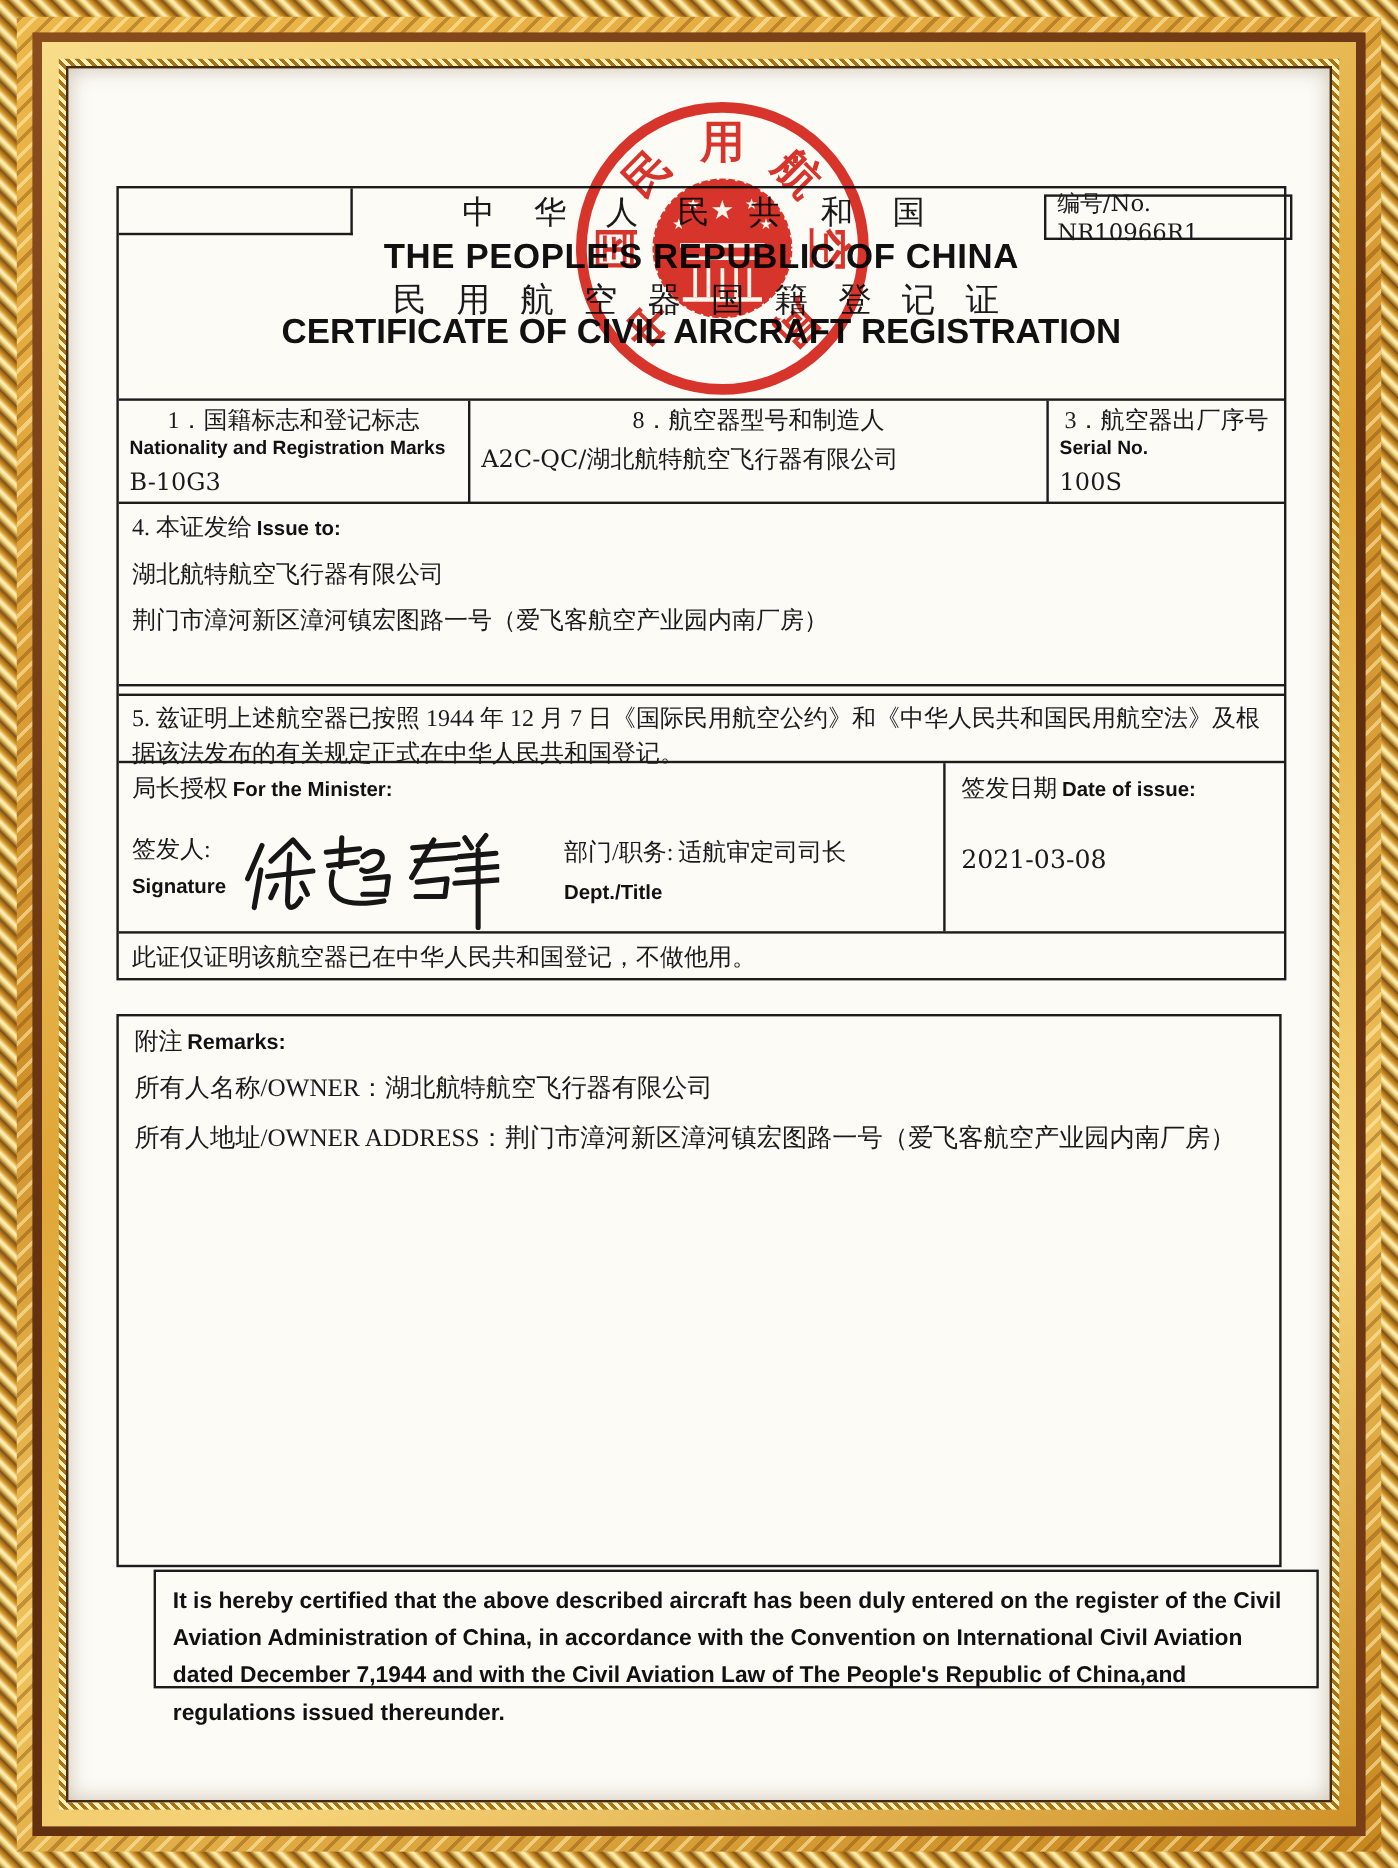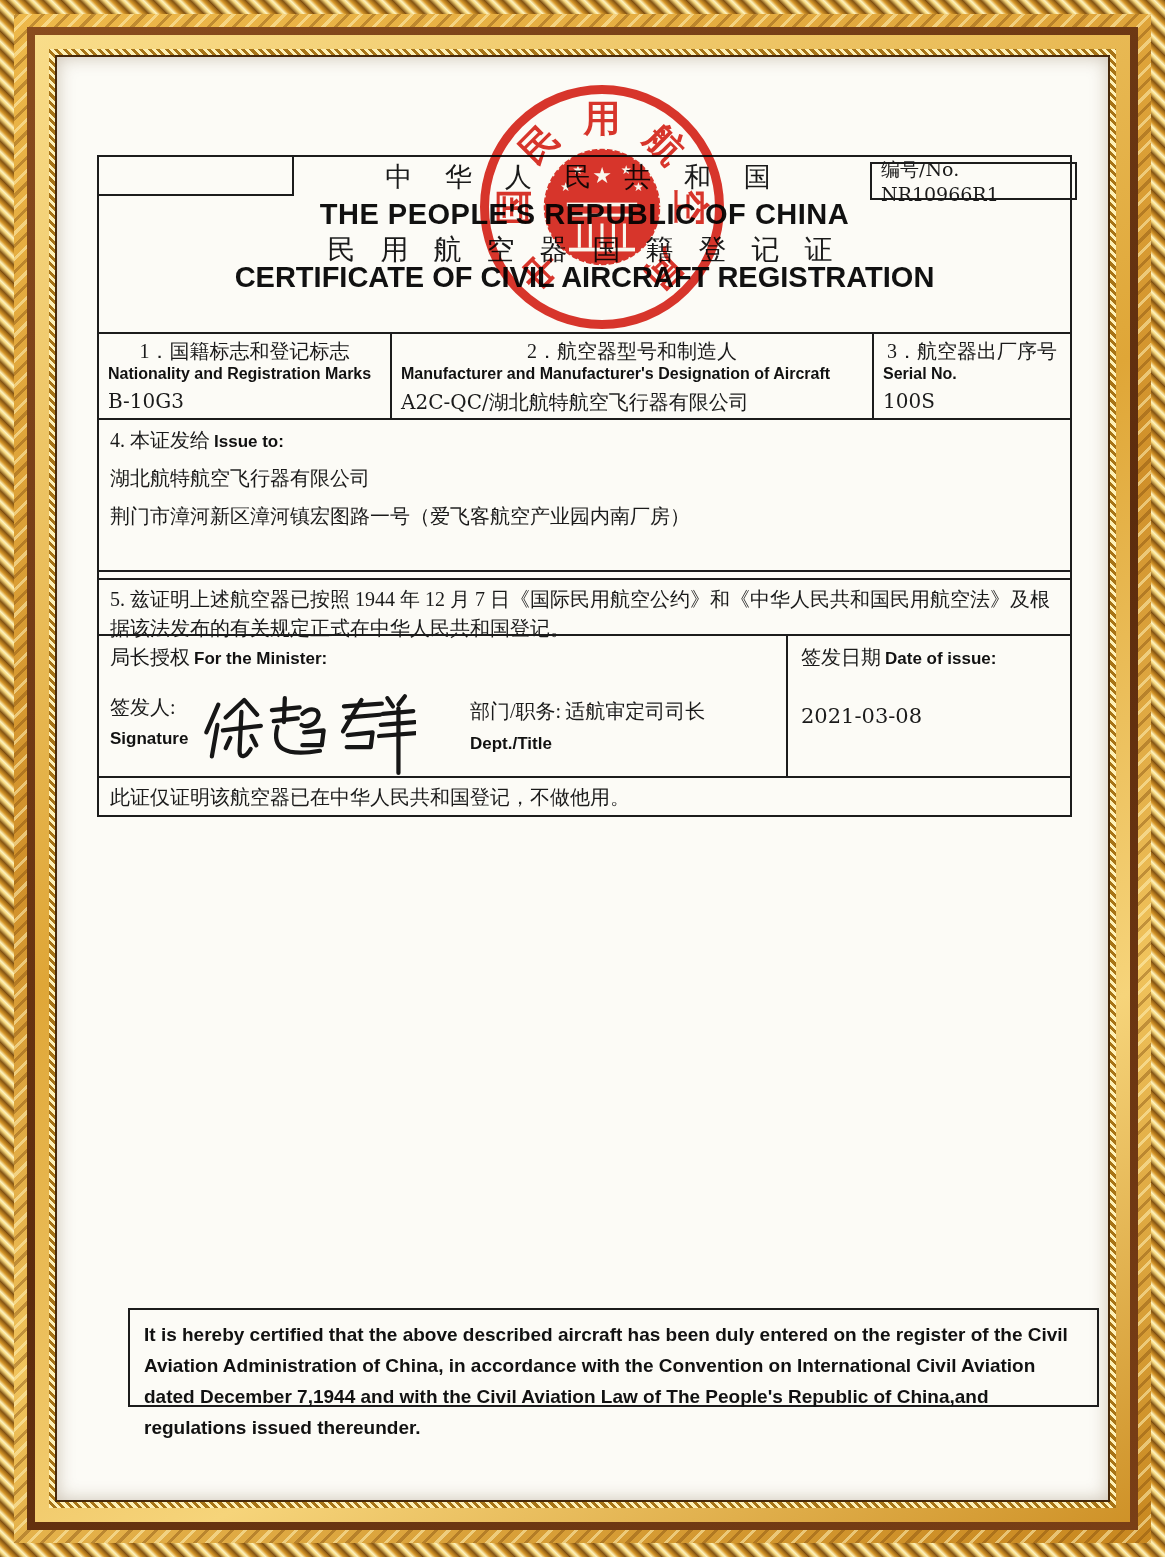--- a/index.html
+++ b/index.html
@@ -96,22 +96,21 @@
     <div class="t-cn2 cn">民 用 航 空 器 国 籍 登 记 证</div>
     <div class="t-en2 en-b">CERTIFICATE OF CIVIL AIRCRAFT REGISTRATION</div>
 
     <div class="row1">
       <div class="cell c1">
         <div class="lab-cn cn">1．国籍标志和登记标志</div>
         <div class="lab-en en-b">Nationality and Registration Marks</div>
         <div class="v val">B-10G3</div>
       </div>
       <div class="cell c2">
-        <div class="lab-cn cn">2．航空器型号和制造人</div>
-        <div class="lab-en en-b">Manufacturer and Manufacturer's Designation of Aircraft</div>
+        <div class="lab-cn cn">8．航空器型号和制造人</div>
         <div class="v val cn">A2C-QC/湖北航特航空飞行器有限公司</div>
       </div>
       <div class="cell c3">
         <div class="lab-cn cn">3．航空器出厂序号</div>
         <div class="lab-en en-b">Serial No.</div>
         <div class="v val">100S</div>
       </div>
     </div>
 
     <div class="row4">
@@ -176,20 +175,28 @@
       <div>
         <span class="lab-cn cn">签发日期</span>
         <span class="lab-en en-b" style="font-size:17px;">Date of issue:</span>
       </div>
       <div class="date-val val">2021-03-08</div>
     </div>
 
     <div class="st-row cn">此证仅证明该航空器已在中华人民共和国登记，不做他用。</div>
   </div>
 
+  <div class="remarks-box">
+    <div>
+      <span class="lab-cn cn">附注</span>
+      <span class="lab-en en-b" style="font-size:18px;">Remarks:</span>
+    </div>
+    <div class="rl cn">所有人名称/OWNER：湖北航特航空飞行器有限公司</div>
+    <div class="rl cn">所有人地址/OWNER ADDRESS：荆门市漳河新区漳河镇宏图路一号（爱飞客航空产业园内南厂房）</div>
+  </div>
 
   <div class="cert-box en-b">It is hereby certified that the above described aircraft has been duly entered on the register of the Civil Aviation Administration of China, in accordance with the Convention on International Civil Aviation dated December 7,1944 and with the Civil Aviation Law of The People's Republic of China,and regulations issued thereunder.</div>
 
   <div class="seal">
     <div class="seal-ring"></div>
     <div>
         <span class="seal-char" style="transform: translate(-50%, -50%) rotate(-135deg) translateY(-88px);">中</span>
         <span class="seal-char" style="transform: translate(-50%, -50%) rotate(-90deg) translateY(-88px);">国</span>
         <span class="seal-char" style="transform: translate(-50%, -50%) rotate(-45deg) translateY(-88px);">民</span>
         <span class="seal-char" style="transform: translate(-50%, -50%) rotate(0deg) translateY(-88px);">用</span>

